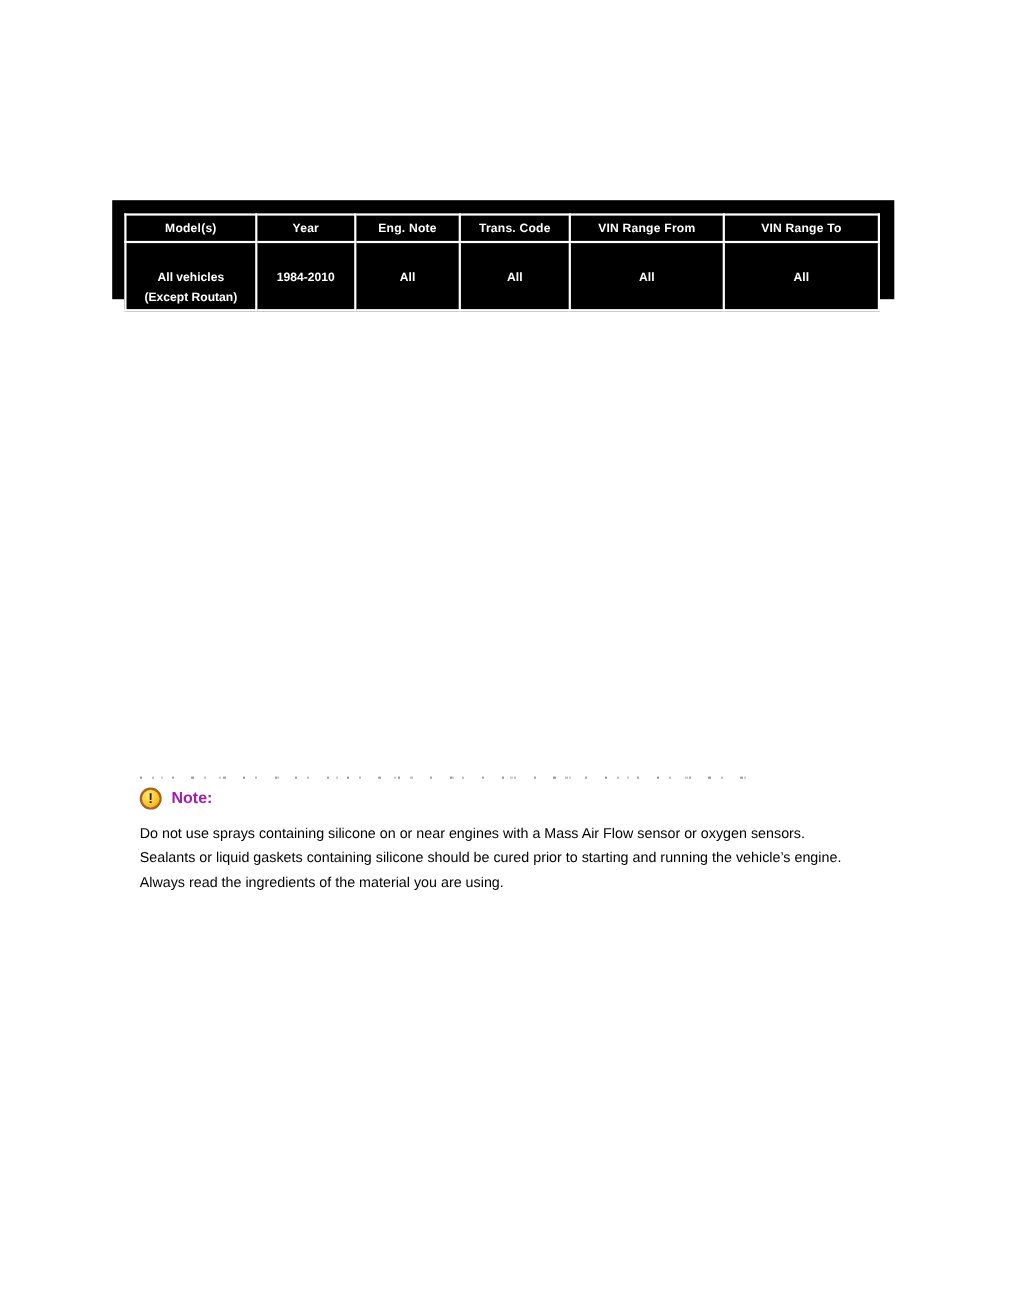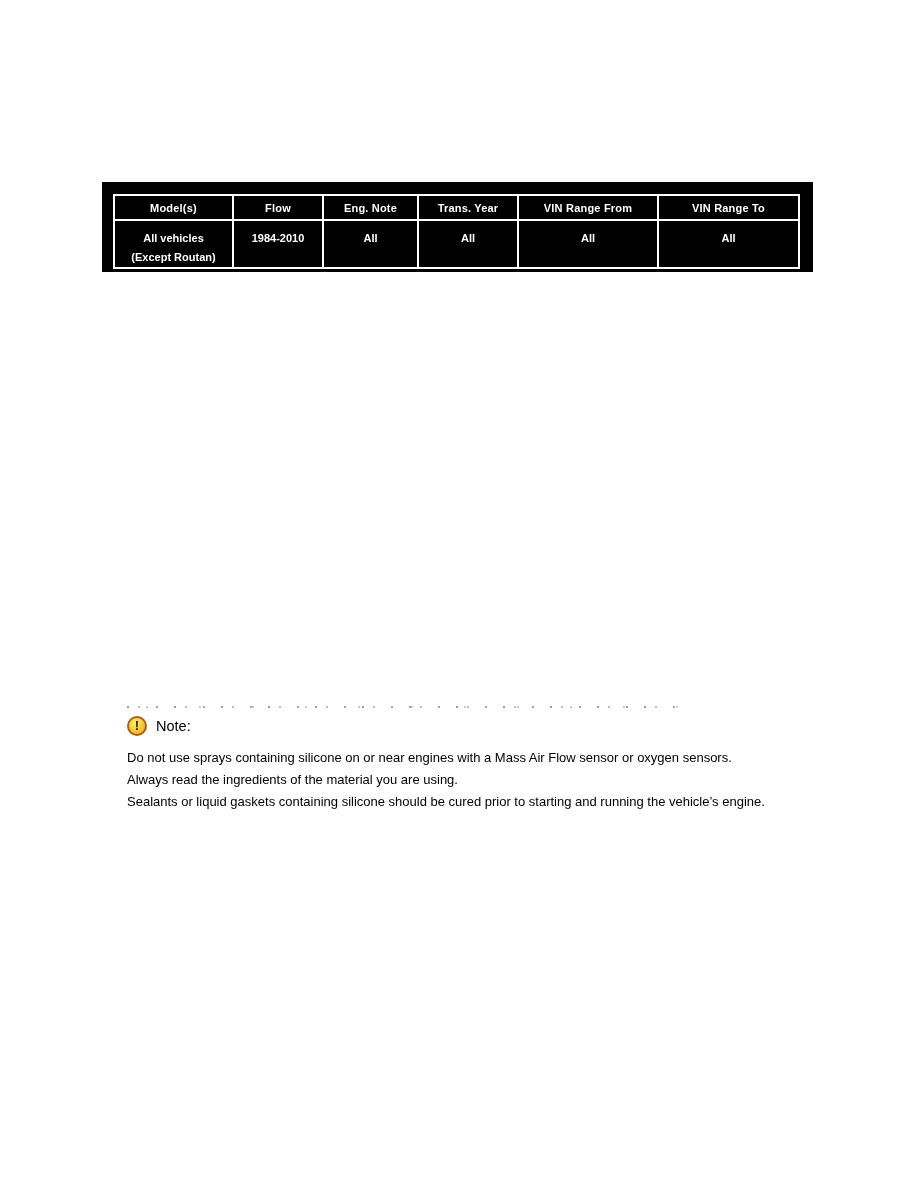--- a/index.html
+++ b/index.html
@@ -36,21 +36,21 @@
     box-sizing:border-box;
   }
   table.veh th{
     height:25px;
     vertical-align:middle;
     letter-spacing:.2px;
   }
   table.veh td{
     height:40px;
     vertical-align:top;
-    padding-top:8px;
+    padding-top:22px;
     line-height:19px;
   }
   td.multiline{white-space:pre-line;}
 
   
   .cropped-line{
     position:absolute;
     left:127px;top:704px;
     width:562px;height:4px;
     opacity:.55;
@@ -83,22 +83,22 @@
     background:radial-gradient(circle at 38% 30%, #ffec66 0%, #f8c830 55%, #eda31d 100%);
     border:2px solid #a8611c;
     color:#2a1c02;
     font-weight:bold;
     font-size:13px;
     line-height:16px;
     text-align:center;
     flex:0 0 auto;
   }
   .note-label{
-    color:#000000;
-    font-weight:normal;
+    color:#a21caf;
+    font-weight:bold;
     font-size:14.5px;
   }
   .note-lines{
     margin-top:11px;
     color:#000000;
     font-size:13px;
     line-height:22px;
   }
   .note-line{white-space:nowrap;}
 </style>
@@ -113,23 +113,23 @@
         <col style="width:119px">
         <col style="width:90px">
         <col style="width:95px">
         <col style="width:100px">
         <col style="width:140px">
         <col style="width:141px">
       </colgroup>
       <thead>
         <tr>
           <th>Model(s)</th>
-          <th>Flow</th>
+          <th>Year</th>
           <th>Eng. Note</th>
-          <th>Trans. Year</th>
+          <th>Trans. Code</th>
           <th>VIN Range From</th>
           <th>VIN Range To</th>
         </tr>
       </thead>
       <tbody>
         <tr>
           <td class="multiline">All vehicles
 (Except Routan)</td>
           <td>1984-2010</td>
           <td>All</td>
@@ -143,18 +143,18 @@
 
   <div class="cropped-line"></div>
 
   <div class="note">
     <div class="note-header">
       <span class="note-icon">!</span>
       <span class="note-label">Note:</span>
     </div>
     <div class="note-lines">
       <div class="note-line">Do not use sprays containing silicone on or near engines with a Mass Air Flow sensor or oxygen sensors.</div>
+      <div class="note-line">Sealants or liquid gaskets containing silicone should be cured prior to starting and running the vehicle’s engine.</div>
       <div class="note-line">Always read the ingredients of the material you are using.</div>
-      <div class="note-line">Sealants or liquid gaskets containing silicone should be cured prior to starting and running the vehicle’s engine.</div>
     </div>
   </div>
 
 </div>
 
 </body></html>

